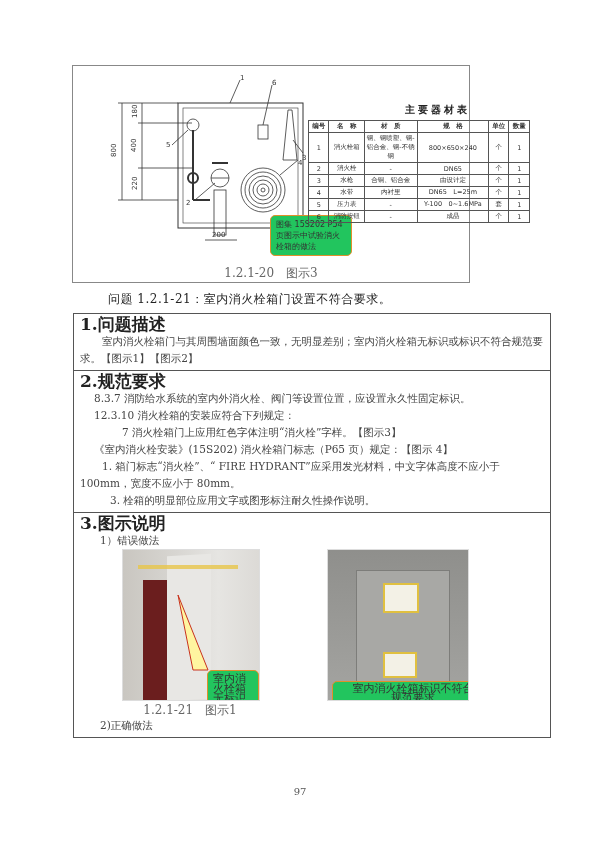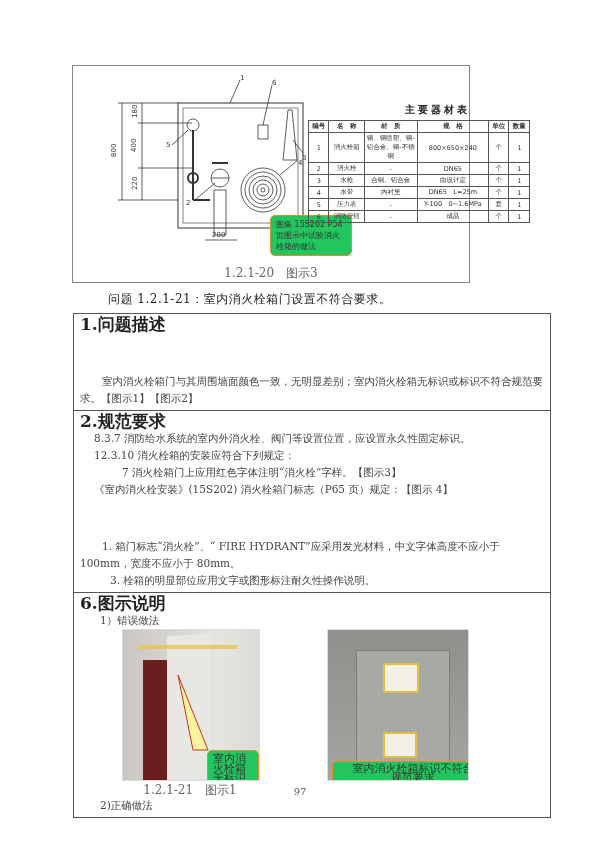--- a/index.html
+++ b/index.html
@@ -6,21 +6,21 @@
   body { width:600px; height:848px; position:relative; font-family:"DejaVu Serif", serif; color:#333; overflow:hidden; }
   .abs { position:absolute; }
   .fig-frame { position:absolute; left:72px; top:65px; width:398px; height:218px; border:1px solid #888; box-sizing:border-box; }
   .caption { font-size:12px; color:#666; text-align:center; }
   .problem-title { left:108px; top:291px; font-size:12px; color:#222; letter-spacing:0.5px; }
   .main-table { position:absolute; left:73px; top:313px; width:478px; border:1px solid #555; box-sizing:border-box; }
   .section { border-bottom:1px solid #555; padding:2px 6px 3px 6px; font-size:10.5px; line-height:17px; }
   .section:last-child { border-bottom:none; }
   .section h3 { margin:0; font-size:17px; font-weight:bold; color:#222; }
   .para { margin:0; color:#444; }
-  .ind1 { text-indent:22px;margin-top:40px; }
+  .ind1 { text-indent:22px; }
   .ind2 { padding-left:14px; }
   .ind3 { padding-left:30px; }
   .ind4 { padding-left:42px; }
   .photo-row { position:relative; height:168px; }
   .photo { position:absolute; border:1px solid #ddd; overflow:hidden; }
   .callout { position:absolute; background:#22c55e; border:1.5px solid #e0902b; border-radius:5px; font-family:"DejaVu Sans", sans-serif; font-size:8px; color:#333; padding:3px 5px; line-height:11px; }
   .page-num { left:0; width:600px; top:786px; text-align:center; font-size:10px; color:#555; }
   .mat-table { border-collapse:collapse; font-size:6.5px; font-family:"DejaVu Sans", sans-serif; color:#333; }
   .mat-table td, .mat-table th { border:1px solid #555; padding:1px 2px; text-align:center; font-weight:normal; height:9px; }
   .mat-table th { font-weight:bold; }
@@ -169,21 +169,21 @@
   <div class="section">
     <h3>2.规范要求</h3>
     <p class="para ind2">8.3.7 消防给水系统的室内外消火栓、阀门等设置位置，应设置永久性固定标识。</p>
     <p class="para ind2">12.3.10 消火栓箱的安装应符合下列规定：</p>
     <p class="para ind4">7 消火栓箱门上应用红色字体注明“消火栓”字样。【图示3】</p>
     <p class="para ind2">《室内消火栓安装》(15S202) 消火栓箱门标志（P65 页）规定：【图示 4】</p>
     <p class="para ind1">1. 箱门标志“消火栓”、“ FIRE HYDRANT”应采用发光材料，中文字体高度不应小于 100mm，宽度不应小于 80mm。</p>
     <p class="para ind3">3. 栓箱的明显部位应用文字或图形标注耐久性操作说明。</p>
   </div>
   <div class="section">
-    <h3>6.图示说明</h3>
+    <h3>3.图示说明</h3>
     <p class="para" style="padding-left:20px;">1）错误做法</p>
     <div class="photo-row">
 
       <div class="photo" style="left:42px;top:0;width:136px;height:150px;background:linear-gradient(90deg,#c9c6c0 0%,#d8d6d2 40%,#e6e5e2 70%,#dcdad6 100%);">
         <div style="position:absolute;left:20px;top:30px;width:24px;height:120px;background:#6b1e1e;"></div>
         <div style="position:absolute;left:44px;top:5px;width:44px;height:145px;background:#e8e7e4;transform:skewY(-3deg);"></div>
         <div style="position:absolute;left:15px;top:15px;width:100px;height:4px;background:#e7c64a;opacity:0.8;"></div>
         <svg style="position:absolute;left:50px;top:40px;" width="60" height="90">
           <polygon points="5,5 35,80 20,80" fill="#fff5a0" stroke="#c8321e" stroke-width="1"></polygon>
         </svg>

